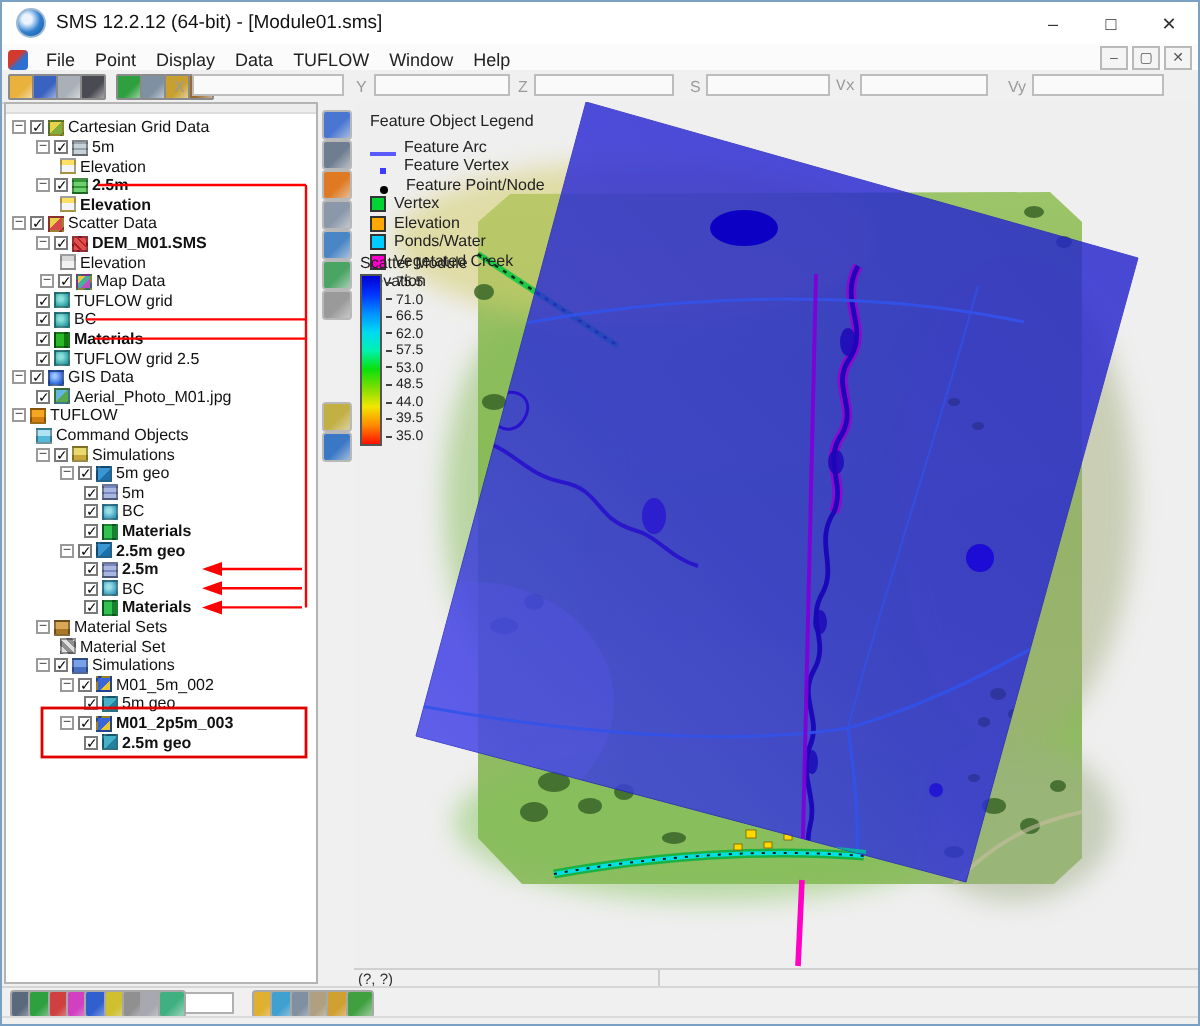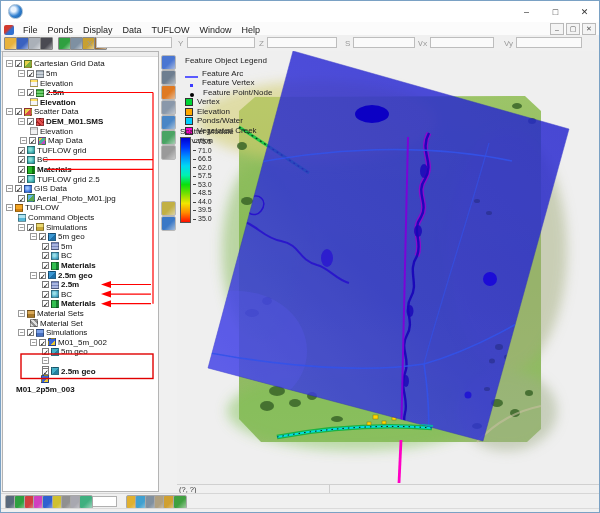--- a/index.html
+++ b/index.html
@@ -84,32 +84,33 @@
   .i-sim{background:linear-gradient(135deg,#3a66d8 60%,#e8c830 60%);} 
   .i-geolink{background:linear-gradient(135deg,#45b0c8 55%,#2580a0 55%);} 
 </style>
 </head>
 <body>
 
 <div class="window">
 
   <div class="titlebar">
     <div class="app-icon"></div>
+    <div class="title-text">SMS 12.2.12 (64-bit) - [Module01.sms]</div>
     <div class="winbtns">
       <div class="winbtn">–</div>
       <div class="winbtn">□</div>
       <div class="winbtn">✕</div>
     </div>
   </div>
 
   <div class="menubar">
     <div class="mdi-icon"></div>
     <div id="menu-items" style="display:flex;">
         <span class="menu-item">File</span>
-        <span class="menu-item">Ponds</span>
+        <span class="menu-item">Point</span>
         <span class="menu-item">Display</span>
         <span class="menu-item">Data</span>
         <span class="menu-item">TUFLOW</span>
         <span class="menu-item">Window</span>
         <span class="menu-item">Help</span>
       </div>
     <div class="mdibtns" id="mdi-btns">
         <div class="mdibtn">–</div>
         <div class="mdibtn">▢</div>
         <div class="mdibtn">✕</div>
@@ -301,21 +302,21 @@
           <div class="expander">−</div>
           <div class="chk">✓</div>
           <div class="ticon i-sim"></div>
           <span class="lbl">M01_5m_002</span>
         </div>
         <div class="tree-row" style="top: 294.9px; padding-left: 39px;">
           <div class="chk">✓</div>
           <div class="ticon i-geolink"></div>
           <span class="lbl">5m geo</span>
         </div>
-        <div class="tree-row bold" style="top: 304.5px; padding-left: 13px; flex-direction: column;">
+        <div class="tree-row bold" style="top: 304.5px; padding-left: 27px;">
           <div class="expander">−</div>
           <div class="chk">✓</div>
           <div class="ticon i-sim"></div>
           <span class="lbl">M01_2p5m_003</span>
         </div>
         <div class="tree-row bold" style="top: 314.1px; padding-left: 39px;">
           <div class="chk">✓</div>
           <div class="ticon i-geolink"></div>
           <span class="lbl">2.5m geo</span>
         </div>

